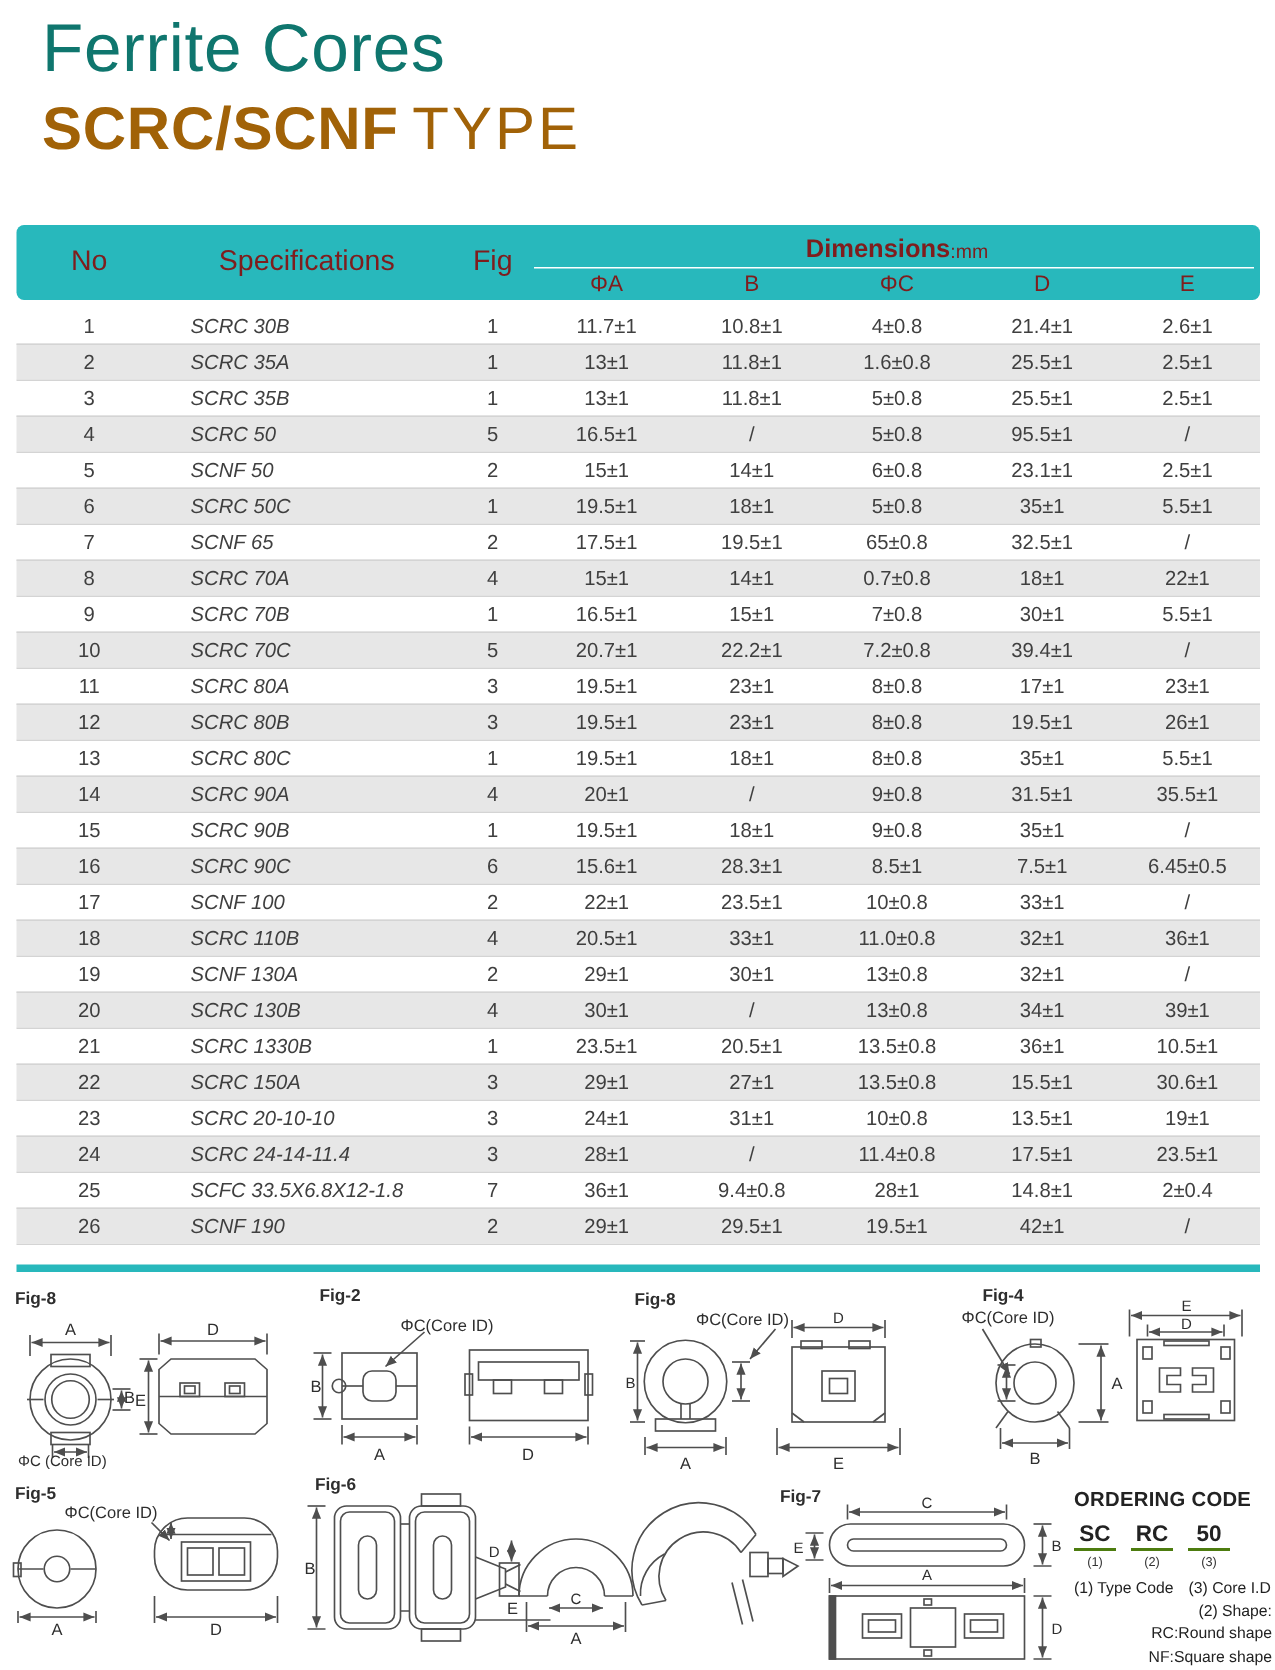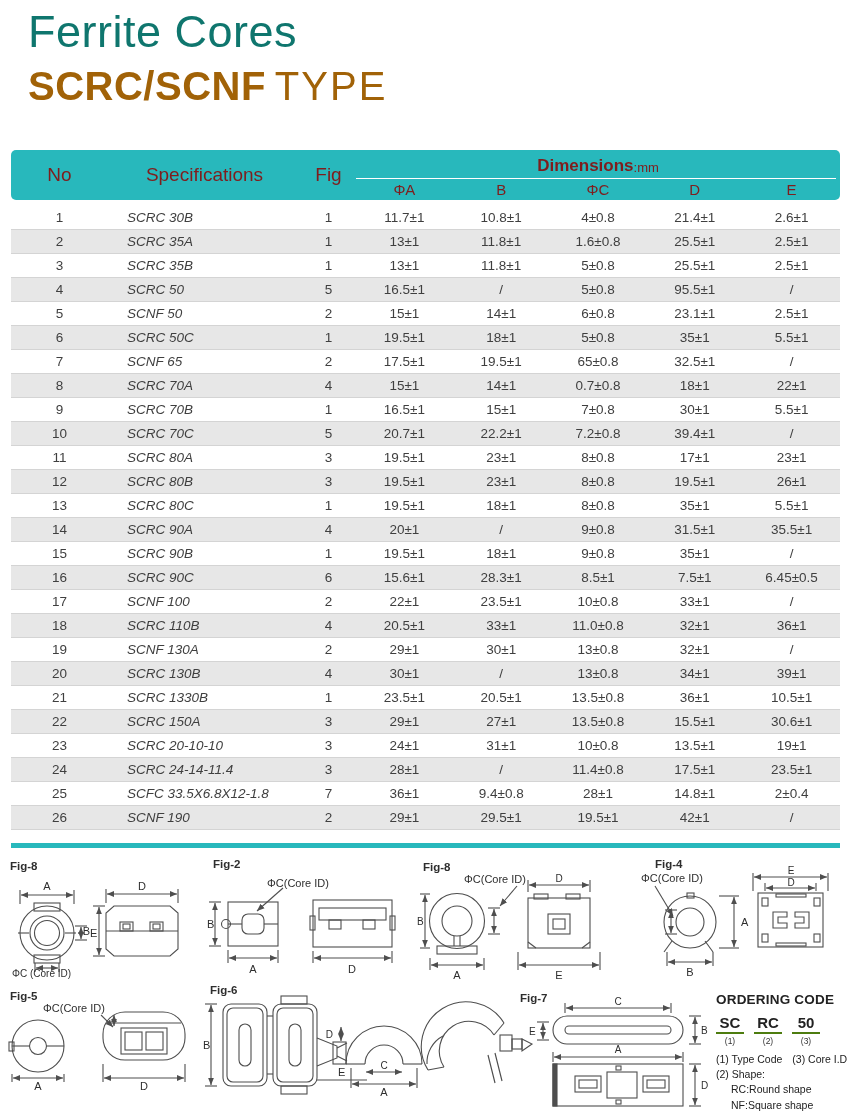--- a/index.html
+++ b/index.html
@@ -36,21 +36,21 @@
   .figsvg{position:absolute;overflow:visible;}
   .figsvg text{font-size:11px;fill:#2e2e2e;font-family:"Liberation Sans","DejaVu Sans",sans-serif;}
   .figsvg .small{font-size:10px;}
   
   .order{position:absolute;left:716px;top:992px;width:132px;color:#222;}
   .order .otitle{font-size:13.5px;font-weight:700;letter-spacing:.2px;}
   .order .codes{margin-top:7px;display:flex;}
   .order .cpart{width:28px;margin-right:10px;text-align:center;}
   .order .ccode{font-size:15px;font-weight:700;border-bottom:2px solid #4d7c0f;display:block;padding-bottom:1px;}
   .order .cnum{font-size:8.5px;display:block;margin-top:2px;color:#333;}
-  .order .notes{margin-top:6px;font-size:10.5px;line-height:1.45;}
+  .order .notes{margin-top:6px;font-size:10.5px;line-height:1.45;text-align:right;}
   .order .row2{display:flex;gap:10px;white-space:nowrap;}
   .order .ind{padding-left:15px;}
 </style>
 </head>
 <body>
 
 <div class="page">
 
   <div class="title">Ferrite Cores</div>
   <div class="subtitle">

